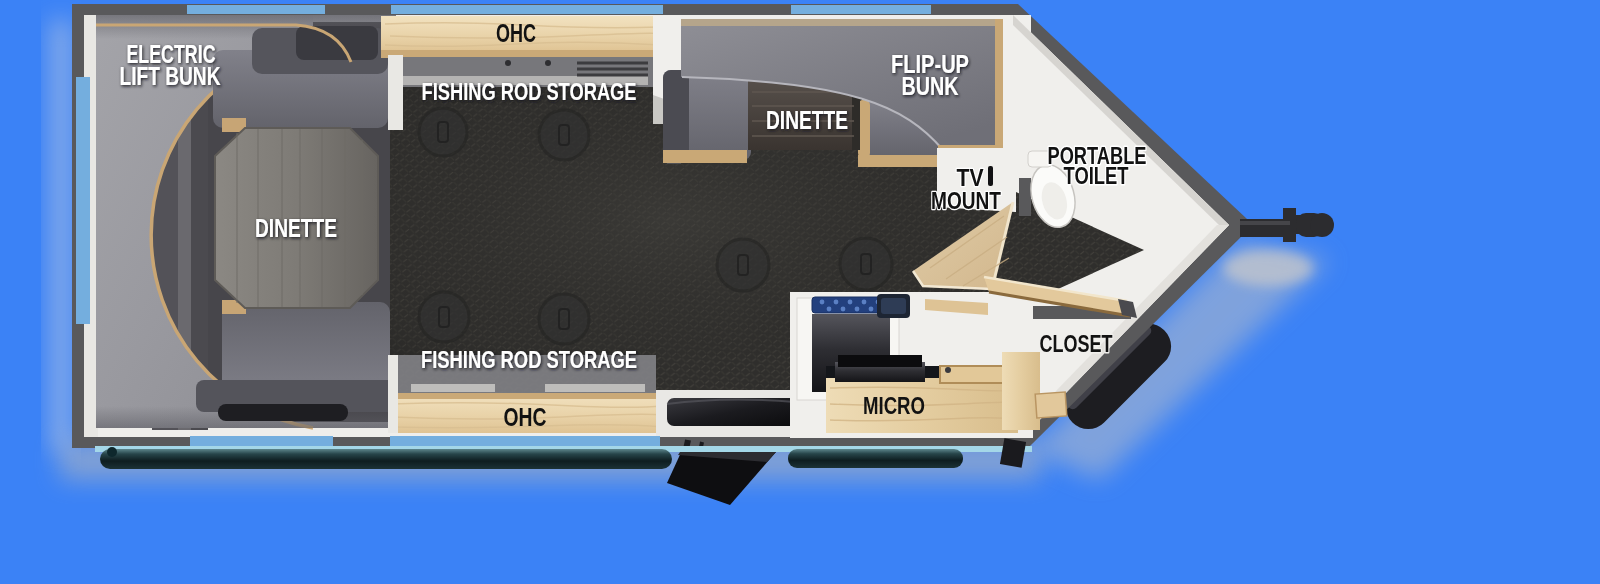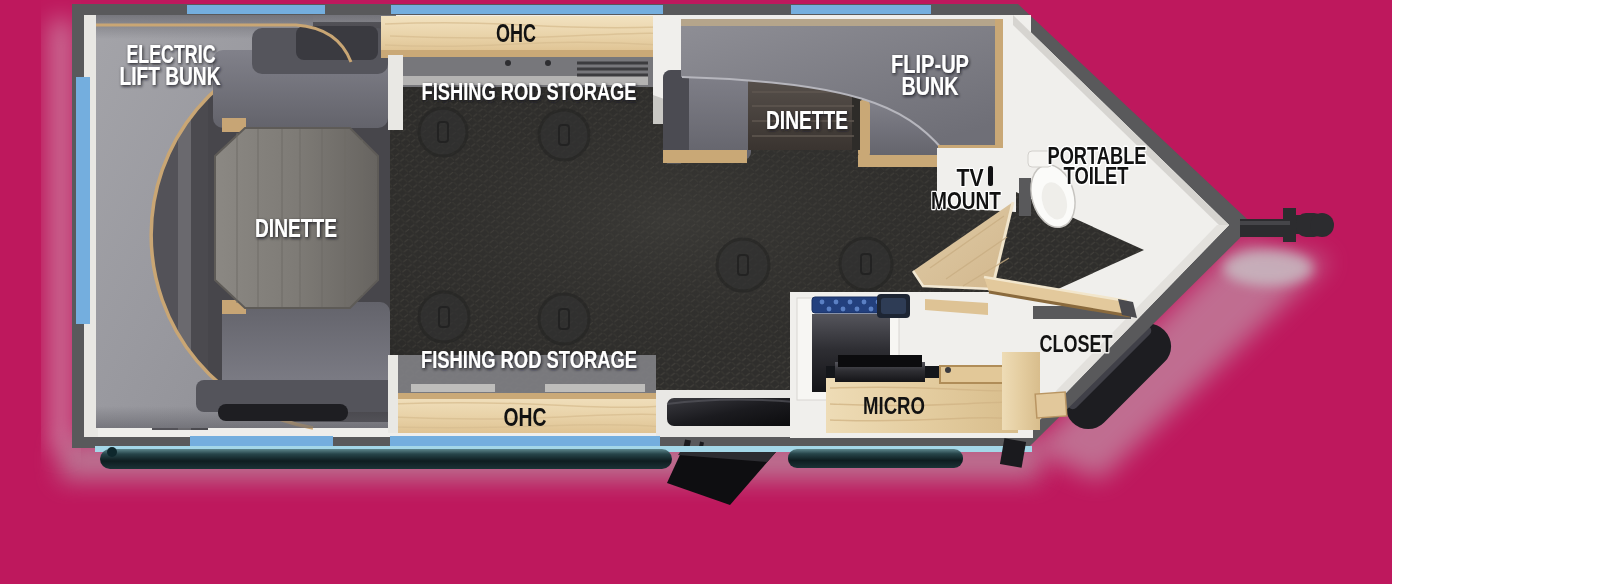--- a/index.html
+++ b/index.html
@@ -1,16 +1,16 @@
 <!DOCTYPE html>
 <html><head>
 <meta charset="utf-8">
 <style>
   html,body{margin:0;padding:0;background:#ffffff;}
-  .wrap{width:1392px;height:584px;position:relative;overflow:hidden;background:#be185d;}
+  .wrap{width:1600px;height:584px;position:relative;overflow:hidden;background:#3b82f6;}
   text{font-family:"Liberation Sans",sans-serif;}
 </style>
 </head>
 <body>
 <div class="wrap">
 <svg width="1600" height="584" viewBox="0 0 1600 584">
 <defs>
 
   <pattern id="dplate" width="10" height="10" patternUnits="userSpaceOnUse" patternTransform="rotate(4)">
     <rect width="10" height="10" fill="#2f2e2c"></rect>

